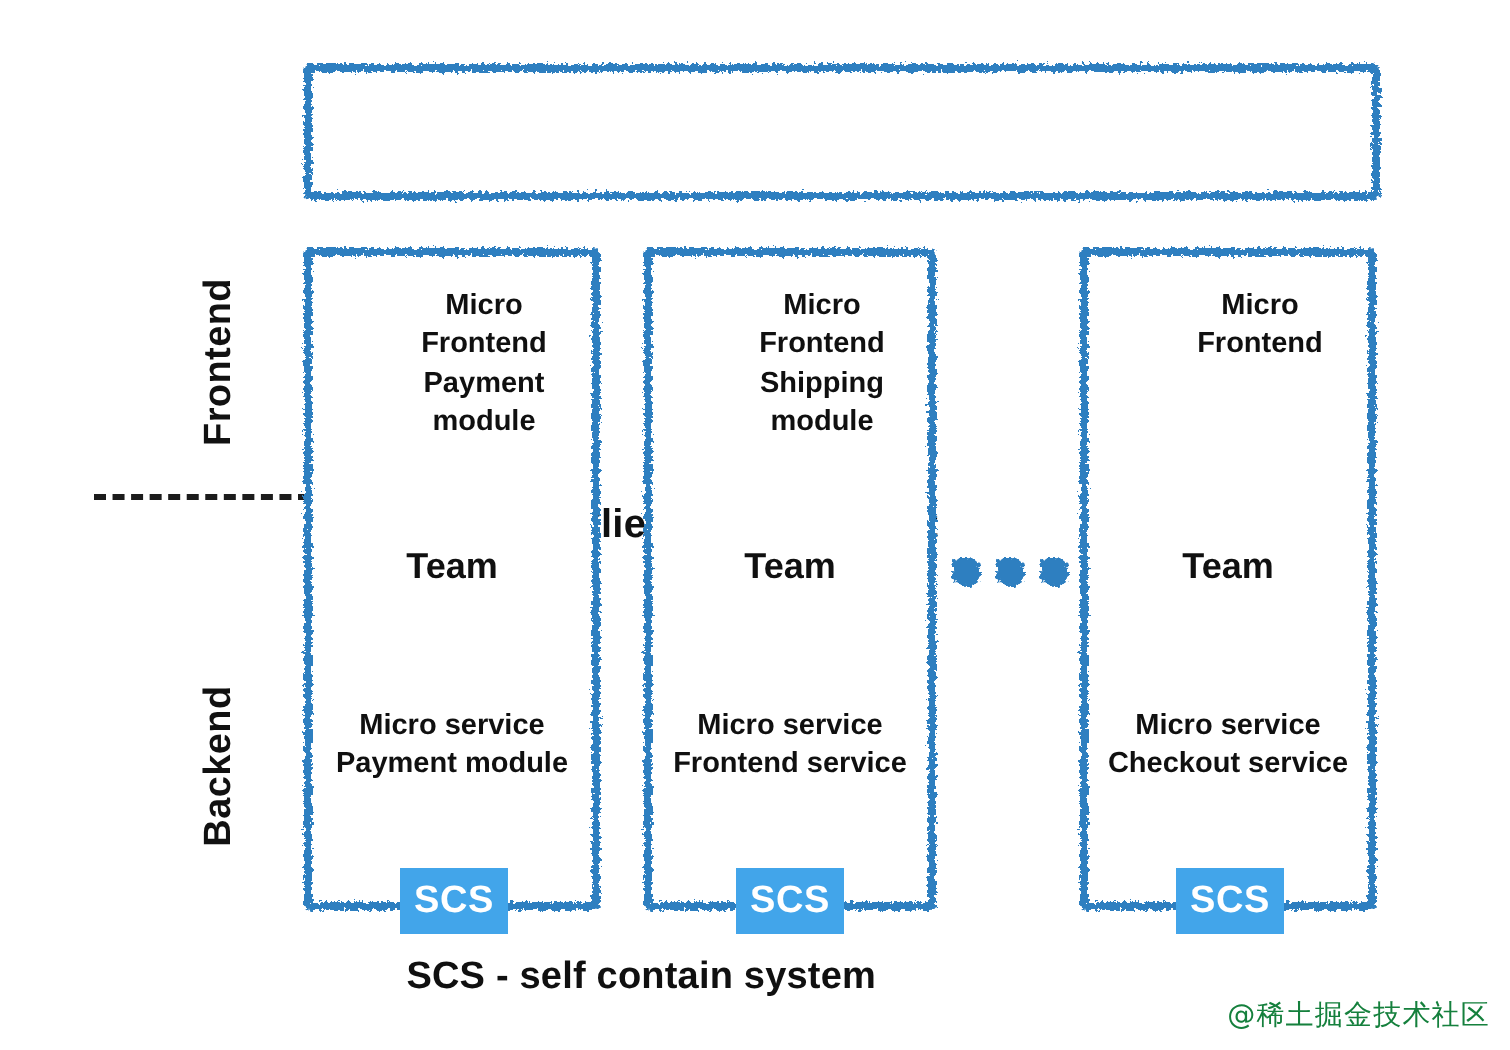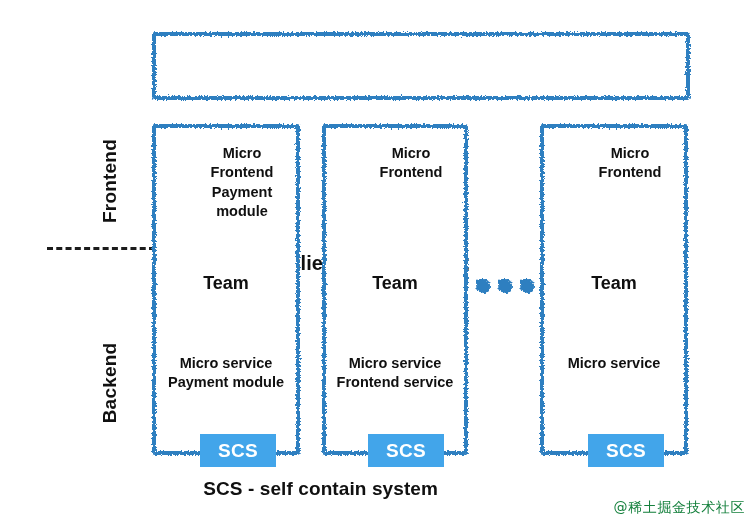--- a/index.html
+++ b/index.html
@@ -83,21 +83,21 @@
   }
   .col-bot {
     top: 230px;
     font-size: 14.5px;
   }
   .col-bot .l { display: block; }
 
   
   .scs-badge {
     position: absolute;
-    width: 76px;
+    width: 54px;
     height: 33px;
     background: #42a5ea;
     color: #ffffff;
     font-size: 19px;
     font-weight: bold;
     letter-spacing: .3px;
     display: flex;
     align-items: center;
     justify-content: center;
     z-index: 5;
@@ -225,20 +225,21 @@
       <span class="l">Payment module</span>
     </div>
   </div>
   <div class="scs-badge" id="badge-0">SCS</div>
 
   <div class="sketch-box scs-col" id="col-1"></div>
   <div class="scs-col" id="col-1-text" style="left:322px;width:146px;">
     <div class="col-text col-top">
       <span class="l">Micro</span>
       <span class="l">Frontend</span>
+      <span class="l">Shipping module</span>
     </div>
     <div class="col-text col-mid">Team</div>
     <div class="col-text col-bot">
       <span class="l">Micro service</span>
       <span class="l">Frontend service</span>
     </div>
   </div>
   <div class="scs-badge" id="badge-1">SCS</div>
 
   <div id="ellipsis">
@@ -249,20 +250,21 @@
 
   <div class="sketch-box scs-col" id="col-2"></div>
   <div class="scs-col" id="col-2-text" style="left:540px;width:148px;">
     <div class="col-text col-top">
       <span class="l">Micro</span>
       <span class="l">Frontend</span>
     </div>
     <div class="col-text col-mid">Team</div>
     <div class="col-text col-bot">
       <span class="l">Micro service</span>
+      <span class="l">Checkout service</span>
     </div>
   </div>
   <div class="scs-badge" id="badge-2">SCS</div>
 
   <div id="caption">SCS - self contain system</div>
 
   <div id="watermark">@稀土掘金技术社区</div>
 
 </div>
 

